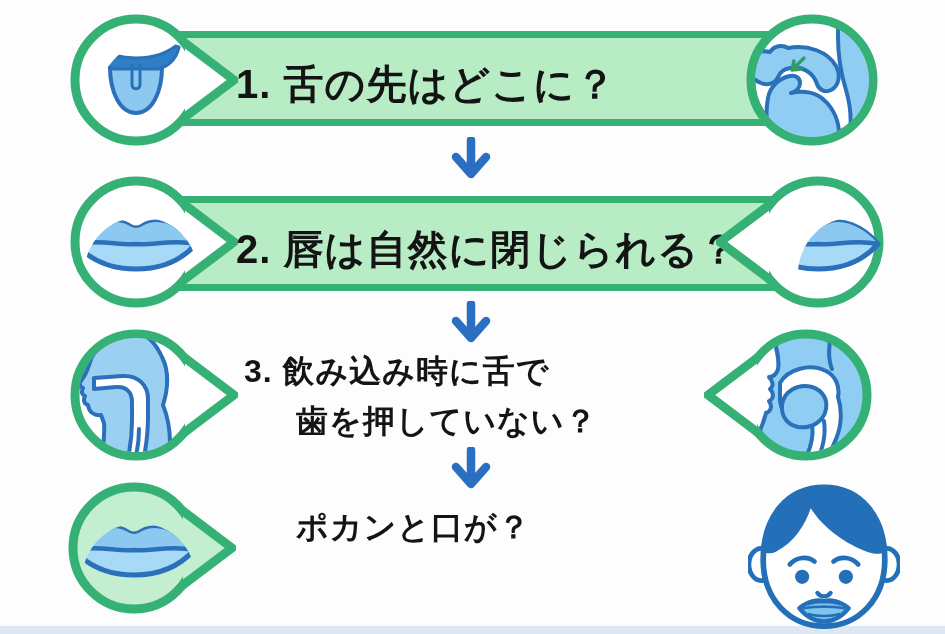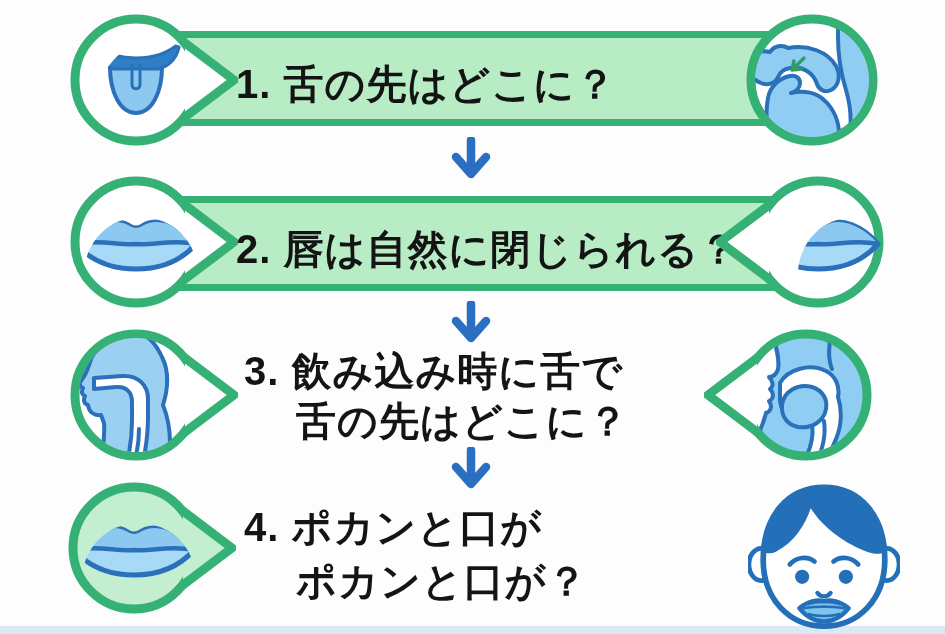--- a/index.html
+++ b/index.html
@@ -14,21 +14,21 @@
     background:#b8ecc5;border:7px solid #35b176;border-radius:6px;
     box-sizing:border-box;z-index:1;
   }
   .banner-text{
     position:absolute;left:236px;height:107px;display:flex;align-items:center;
     z-index:2;color:#141414;font-weight:900;font-size:40px;letter-spacing:1px;
     white-space:nowrap;
   }
   .multi-text{
     position:absolute;left:244px;z-index:2;color:#141414;font-weight:900;
-    font-size:40px;letter-spacing:1px;white-space:nowrap;
+    font-size:32px;letter-spacing:1px;white-space:nowrap;
   }
   .multi-text .line{line-height:50px;}
   .multi-text.row4 .line{line-height:54px;}
   .multi-text .line.indent{padding-left:52px;}
   .medallion{position:absolute;z-index:3;}
   .arrow{position:absolute;z-index:2;left:449px;}
   .bottom-strip{
     position:absolute;left:0;bottom:0;width:945px;height:8px;
     background:#dde8f5;z-index:0;
   }
@@ -114,21 +114,21 @@
     <path d="M5,40 C30,35 48,42 65,40 C82,42 100,35 125,40" fill="none" stroke="#2a70ba" stroke-width="4.5" stroke-linecap="round"></path>
   </g>
 </svg>
 
 <svg class="arrow" style="top:301px;" width="44" height="46" viewBox="0 0 44 46">
   <path d="M22,3 L22,28 M7,20 L22,37 L37,20" fill="none" stroke="#2b6fc3" stroke-width="8.5" stroke-linecap="round" stroke-linejoin="round"></path>
 </svg>
 
 <div class="multi-text" style="top:346px;">
   <div class="line">3. 飲み込み時に舌で</div>
-  <div class="line indent">舌の先はどこに？</div>
+  <div class="line indent">歯を押していない？</div>
 </div>
 
 <svg class="medallion" style="left:66px;top:325px;" width="172" height="140" viewBox="0 0 172 140">
   <defs>
       <clipPath id="c5">
         <circle cx="70" cy="70" r="57"></circle>
       </clipPath>
     </defs>
   <circle cx="70" cy="70" r="61" fill="#ffffff" stroke="#35b176" stroke-width="9"></circle>
   <path d="M119,33 L168,70 L119,107 Z" fill="#ffffff"></path>
@@ -158,21 +158,20 @@
       <path d="M96,6 C92,22 92,34 96,44" fill="none" stroke="#2a70ba" stroke-width="4" stroke-linecap="round"></path>
     </g>
   </g>
 </svg>
 
 <svg class="arrow" style="top:447px;" width="44" height="46" viewBox="0 0 44 46">
   <path d="M22,3 L22,28 M7,20 L22,37 L37,20" fill="none" stroke="#2b6fc3" stroke-width="8.5" stroke-linecap="round" stroke-linejoin="round"></path>
 </svg>
 
 <div class="multi-text row4" style="top:500px;">
-  <div class="line">4. ポカンと口が</div>
   <div class="line indent">ポカンと口が？</div>
 </div>
 
 <svg class="medallion" style="left:64px;top:478px;" width="172" height="140" viewBox="0 0 172 140">
   <defs>
       <clipPath id="c7">
         <circle cx="70" cy="70" r="57"></circle>
       </clipPath>
     </defs>
   <circle cx="70" cy="70" r="61" fill="#c3efd0" stroke="#35b176" stroke-width="9"></circle>

